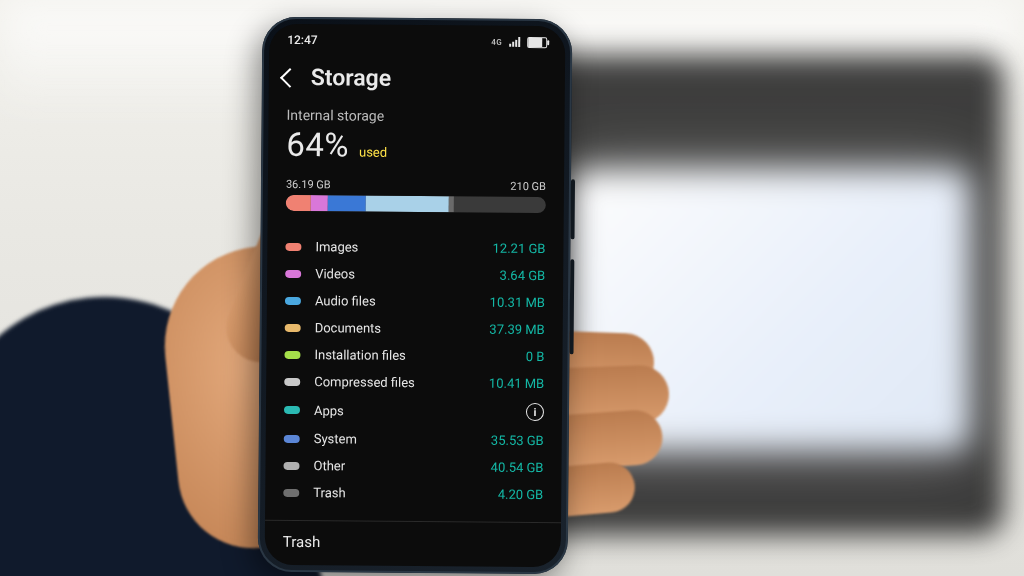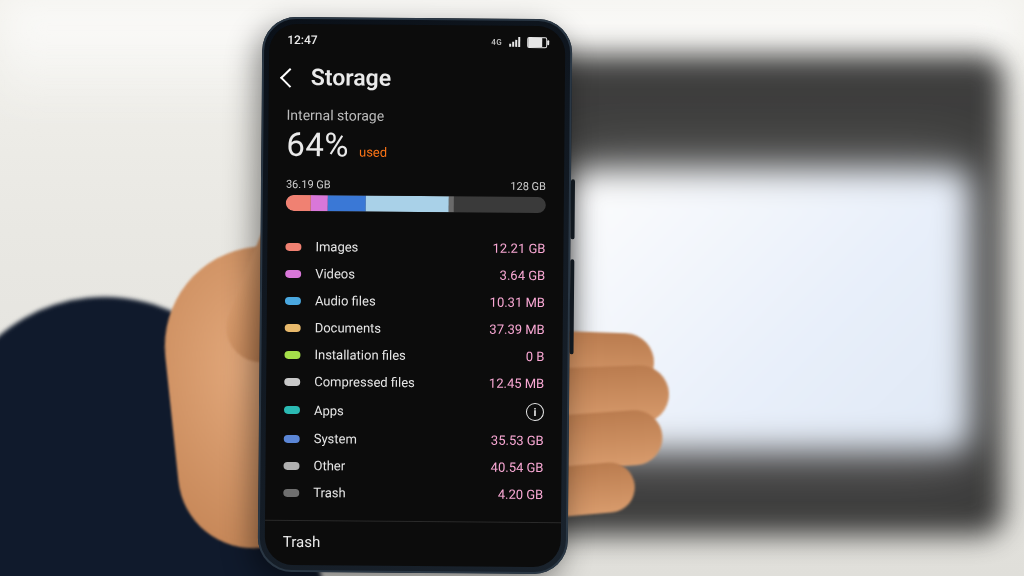--- a/index.html
+++ b/index.html
@@ -34,31 +34,31 @@
   .batt i{display:block;height:100%;width:75%;background:#e6e6e6;}
   
   .hdr{display:flex;align-items:center;gap:14px;padding:12px 14px 14px;}
   .back{width:12px;height:12px;border-left:2px solid #fff;border-bottom:2px solid #fff;transform:rotate(45deg);}
   .hdr-title{font-size:23px;font-weight:600;}
   
   .body{padding:2px 18px 0;}
   .section-title{color:#bdbdbd;font-size:14px;margin-bottom:2px;}
   .pct-row{display:flex;align-items:baseline;gap:10px;}
   .pct{font-size:33px;font-weight:400;letter-spacing:.5px;}
-  .used-label{font-size:13px;color:#f97316;}
+  .used-label{font-size:13px;color:#fde047;}
   .bar-labels{display:flex;justify-content:space-between;font-size:11px;color:#cfcfcf;margin-top:14px;}
   .bar{position:relative;width:100%;height:16px;border-radius:8px;background:#3a3a3a;margin-top:4px;display:flex;overflow:hidden;}
   .seg{height:100%;}
   .seg.first{border-radius:8px 0 0 8px;}
   
   .cats{margin-top:22px;}
   .cat{display:flex;align-items:center;padding:6px 0;font-size:13px;}
   .dot{width:16px;height:8px;border-radius:4px;margin-right:14px;flex:none;}
   .cat-label{flex:1;color:#e6e6e6;}
-  .cat-val{color:#f9a8d4;font-variant-numeric:tabular-nums;}
+  .cat-val{color:#14b8a6;font-variant-numeric:tabular-nums;}
   .info-icon{width:16px;height:16px;border:1.5px solid #e6e6e6;border-radius:50%;display:flex;align-items:center;justify-content:center;font-size:11px;font-weight:700;margin-left:6px;}
   .divider{height:1px;background:#2a2a2a;margin:14px -18px 0;}
   .trash-sec{padding:12px 0 0;font-size:15px;color:#eaeaea;}
 </style>
 </head>
 <body>
 
 <div class="scene">
   <div class="desk-highlight"></div>
   <div class="desk-pad"></div>
@@ -97,21 +97,21 @@
       </div>
 
       <div class="body">
         <div class="section-title">Internal storage</div>
         <div class="pct-row">
           <span class="pct">64%</span>
           <span class="used-label">used</span>
         </div>
         <div class="bar-labels">
           <span>36.19 GB</span>
-          <span>128 GB</span>
+          <span>210 GB</span>
         </div>
         <div class="bar" id="bar">
             <div class="seg first" style="background: rgb(240, 129, 114); width: 9.5%;"></div>
             <div class="seg" style="background: rgb(217, 119, 217); width: 6.6%;"></div>
             <div class="seg" style="background: rgb(58, 120, 214); width: 14.8%;"></div>
             <div class="seg" style="background: rgb(169, 209, 232); width: 31.7%;"></div>
             <div class="seg" style="background: rgb(106, 106, 106); width: 2.1%;"></div>
           </div>
 
         <div class="cats" id="cats">
@@ -136,21 +136,21 @@
               <span class="cat-val">37.39 MB</span>
             </div>
             <div class="cat">
               <span class="dot" style="background: rgb(165, 224, 74);"></span>
               <span class="cat-label">Installation files</span>
               <span class="cat-val">0 B</span>
             </div>
             <div class="cat">
               <span class="dot" style="background: rgb(201, 201, 201);"></span>
               <span class="cat-label">Compressed files</span>
-              <span class="cat-val">12.45 MB</span>
+              <span class="cat-val">10.41 MB</span>
             </div>
             <div class="cat">
               <span class="dot" style="background: rgb(43, 186, 179);"></span>
               <span class="cat-label">Apps</span>
               <span class="info-icon">i</span>
             </div>
             <div class="cat">
               <span class="dot" style="background: rgb(91, 134, 214);"></span>
               <span class="cat-label">System</span>
               <span class="cat-val">35.53 GB</span>

